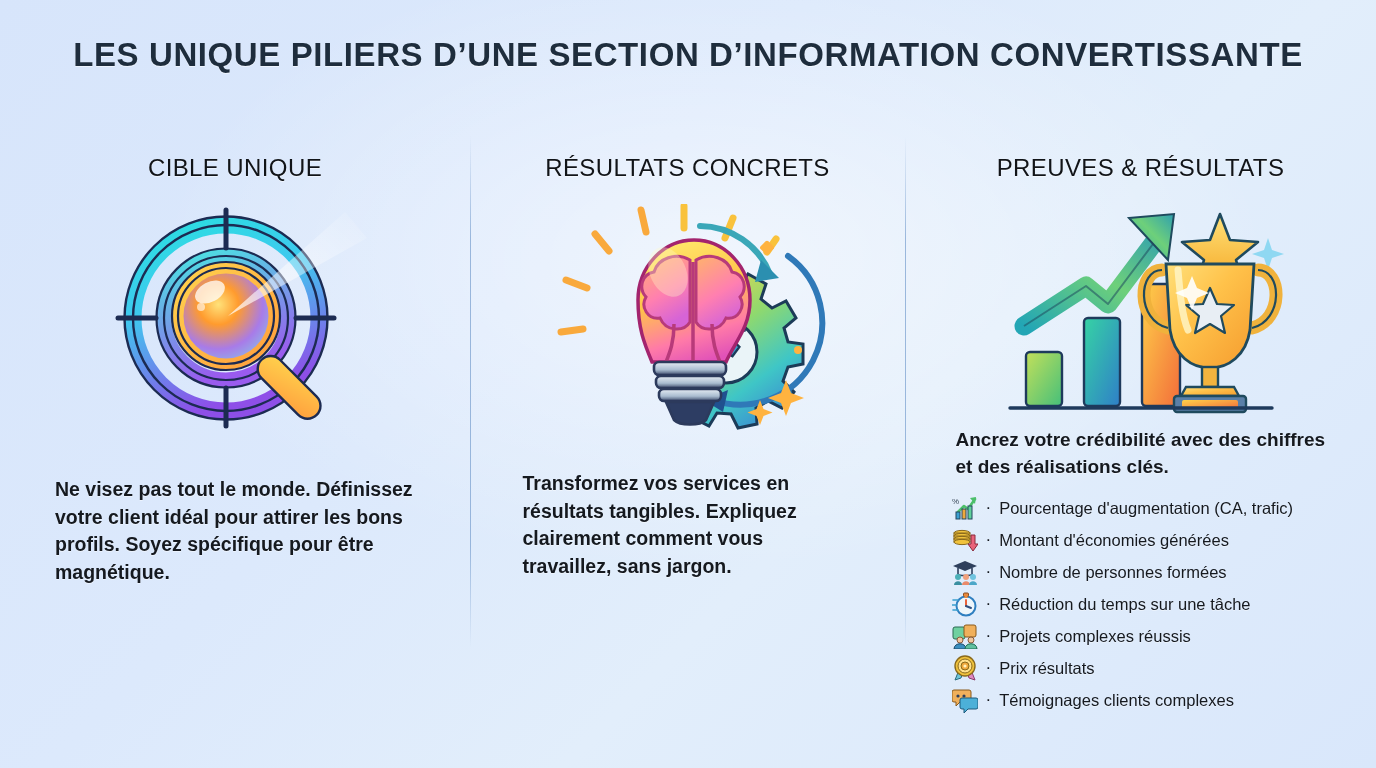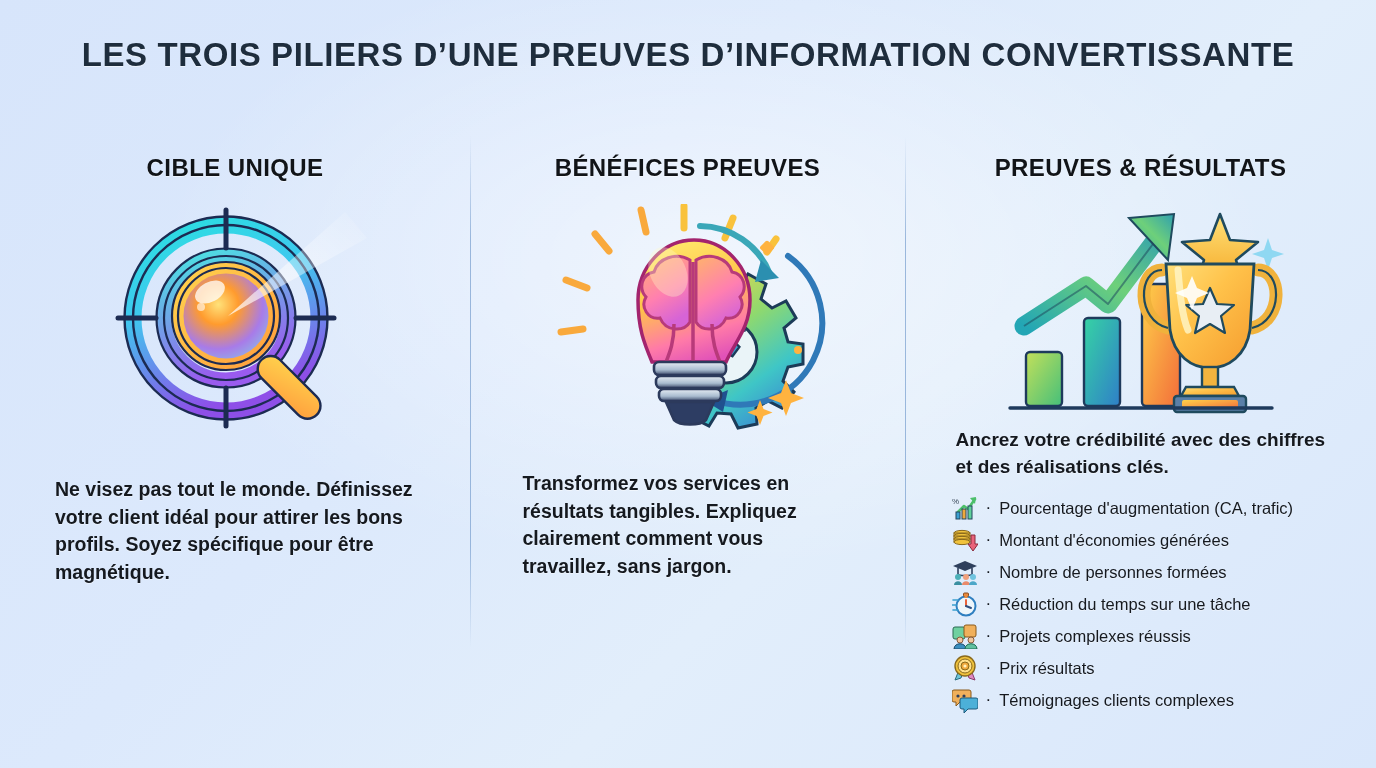--- a/index.html
+++ b/index.html
@@ -41,21 +41,21 @@
   .col-3{ width:471px; }
 
   .divider{
     position:absolute; top:18px; bottom:110px; width:1px;
     background:linear-gradient(180deg, rgba(150,180,220,0) 0%, rgba(126,163,209,.75) 20%, rgba(126,163,209,.75) 80%, rgba(150,180,220,0) 100%);
   }
   .div-1{ left:470px; }
   .div-2{ left:905px; }
 
   .col-head{
-    font-size:24px; font-weight:bold; letter-spacing:.4px;
+    font-size:24px; font-weight:normal; letter-spacing:.4px;
     color:#111418; margin-top:36px; text-align:center;
     text-shadow:0 1px 0 rgba(255,255,255,.5);
   }
 
   .icon-wrap{ margin-top:22px; }
   .icon-wrap svg{ display:block; }
 
   .body-text{
     font-size:19.5px; line-height:1.42; font-weight:bold;
     color:#15191f; width:360px;
@@ -79,21 +79,21 @@
   }
   .bullet .bi{ width:26px; height:26px; flex:0 0 26px; display:block; }
   .bullet .dot{ color:#15191f; font-size:17px; line-height:1; }
   .bullet .btxt{ text-shadow:0 1px 0 rgba(255,255,255,.4); white-space:nowrap; }
 </style>
 </head>
 <body>
 
 <div class="sheen"></div>
 
-<div class="title">LES TROIS PILIERS D’UNE PREUVES D’INFORMATION CONVERTISSANTE</div>
+<div class="title">LES UNIQUE PILIERS D’UNE SECTION D’INFORMATION CONVERTISSANTE</div>
 
 <div class="columns">
 
   <div class="divider div-1"></div>
   <div class="divider div-2"></div>
 
   <div class="col col-1">
     <div class="col-head">CIBLE UNIQUE</div>
 
     <div class="icon-wrap">
@@ -151,21 +151,21 @@
         <g transform="rotate(45 175 160)">
           <rect x="166" y="150" width="78" height="26" rx="13" fill="url(#glass)" stroke="#1c2b52" stroke-width="2.4"></rect>
         </g>
       </svg>
     </div>
 
     <div class="body-text">Ne visez pas tout le monde. Définissez votre client idéal pour attirer les bons profils. Soyez spécifique pour être magnétique.</div>
   </div>
 
   <div class="col col-2">
-    <div class="col-head">BÉNÉFICES PREUVES</div>
+    <div class="col-head">RÉSULTATS CONCRETS</div>
 
     <div class="icon-wrap">
       <svg width="280" height="230" viewBox="0 0 280 230">
         <defs>
           <linearGradient id="bulb" x1="0.3" y1="0" x2="0.6" y2="1">
             <stop offset="0%" stop-color="#ffe96b"></stop>
             <stop offset="45%" stop-color="#ffc24a"></stop>
             <stop offset="78%" stop-color="#ff7aa8"></stop>
             <stop offset="100%" stop-color="#e152b8"></stop>
           </linearGradient>

